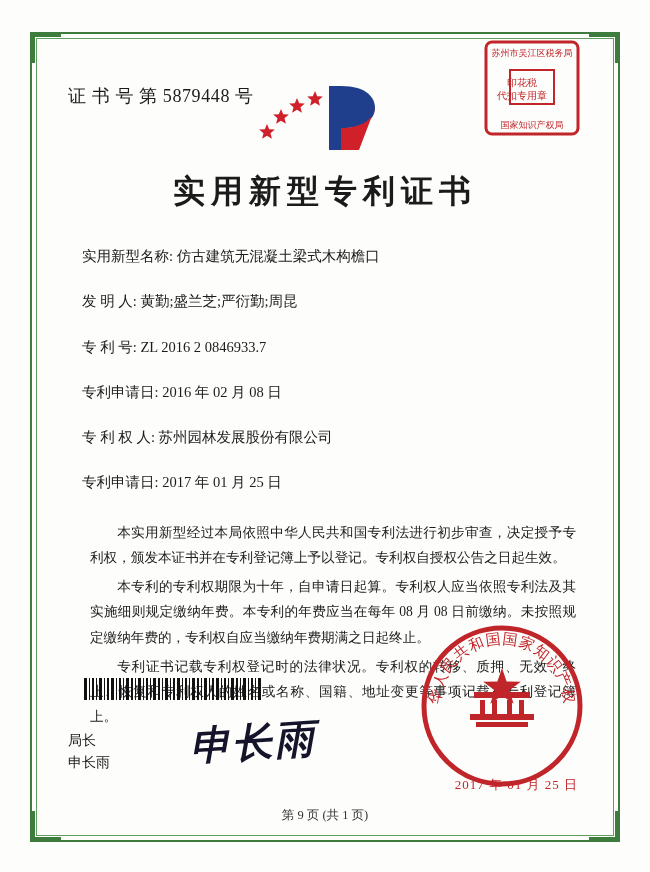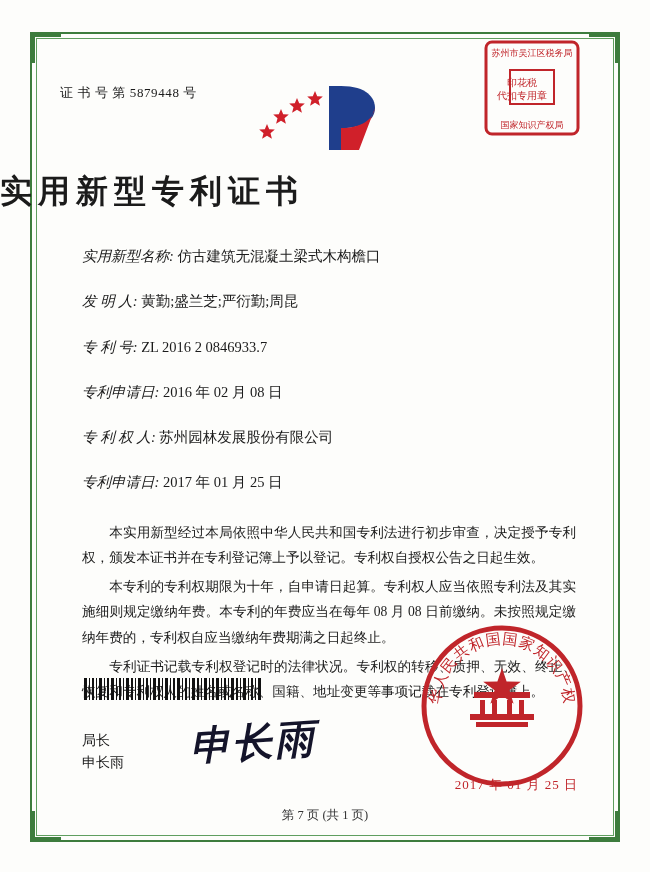--- a/index.html
+++ b/index.html
@@ -43,94 +43,93 @@
     height: 26px;
     border: 0 solid #3d7c3d;
   }
   .corner.tl { left: 30px;  top: 32px;   border-left-width: 5px; border-top-width: 5px; }
   .corner.tr { right: 30px; top: 32px;   border-right-width: 5px; border-top-width: 5px; }
   .corner.bl { left: 30px;  bottom: 30px; border-left-width: 5px; border-bottom-width: 5px; }
   .corner.br { right: 30px; bottom: 30px; border-right-width: 5px; border-bottom-width: 5px; }
 
   .cert-no {
     position: absolute;
-    left: 60px;
+    left: 68px;
     top: 84px;
-    font-size: 13px;
+    font-size: 18px;
     letter-spacing: 0.6px;
   }
 
   
   .logo {
     position: absolute;
     left: 50%;
     transform: translateX(-50%);
     top: 78px;
     width: 140px;
     height: 78px;
   }
 
   .title {
     position: absolute;
     left: 0;
     right: 0;
     top: 170px;
-    text-align: left;
+    text-align: center;
     font-size: 32px;
     font-weight: bold;
     letter-spacing: 6px;
     font-family: Liberation Sans, sans-serif;
   }
 
   .fields {
     position: absolute;
     left: 82px;
     right: 72px;
     top: 246px;
   }
   .field {
     font-size: 14.5px;
     margin-bottom: 25px;
     line-height: 1.4;
     white-space: nowrap;
   }
   .field .lbl {
     display: inline-block;
-    font-style: italic;
   }
   .field .val {
     display: inline-block;
     text-align: right;
   }
 
   .body-text {
     position: absolute;
     left: 82px;
     right: 74px;
     top: 520px;
     font-size: 13.6px;
     line-height: 1.85;
     text-align: justify;
   }
   .body-text p {
-    margin: 0 0 4px 0;
+    margin: 0 0 4px 8px;
     text-indent: 2em;
   }
 
   .barcode {
     position: absolute;
     left: 84px;
     top: 678px;
     width: 180px;
     height: 22px;
   }
 
   .signature-block {
     position: absolute;
-    left: 82px;
+    left: 68px;
     top: 730px;
     font-size: 14px;
     line-height: 1.6;
   }
   .handwriting {
     position: absolute;
     left: 190px;
     top: 715px;
     font-size: 40px;
     font-family: "Liberation Serif", "DejaVu Serif", serif;
@@ -324,15 +323,15 @@
         <rect x="62" y="78" width="5" height="14"></rect>
         <rect x="74" y="78" width="5" height="14"></rect>
         <rect x="89" y="78" width="5" height="14"></rect>
         <rect x="101" y="78" width="5" height="14"></rect>
         <rect x="56" y="70" width="56" height="6"></rect>
       </g>
     </svg>
   </div>
   <div class="seal-date">2017 年 01 月 25 日</div>
 
-  <div class="footer">第 7 页 (共 1 页)</div>
+  <div class="footer">第 9 页 (共 1 页)</div>
 
 </div>
 
 </body></html>

